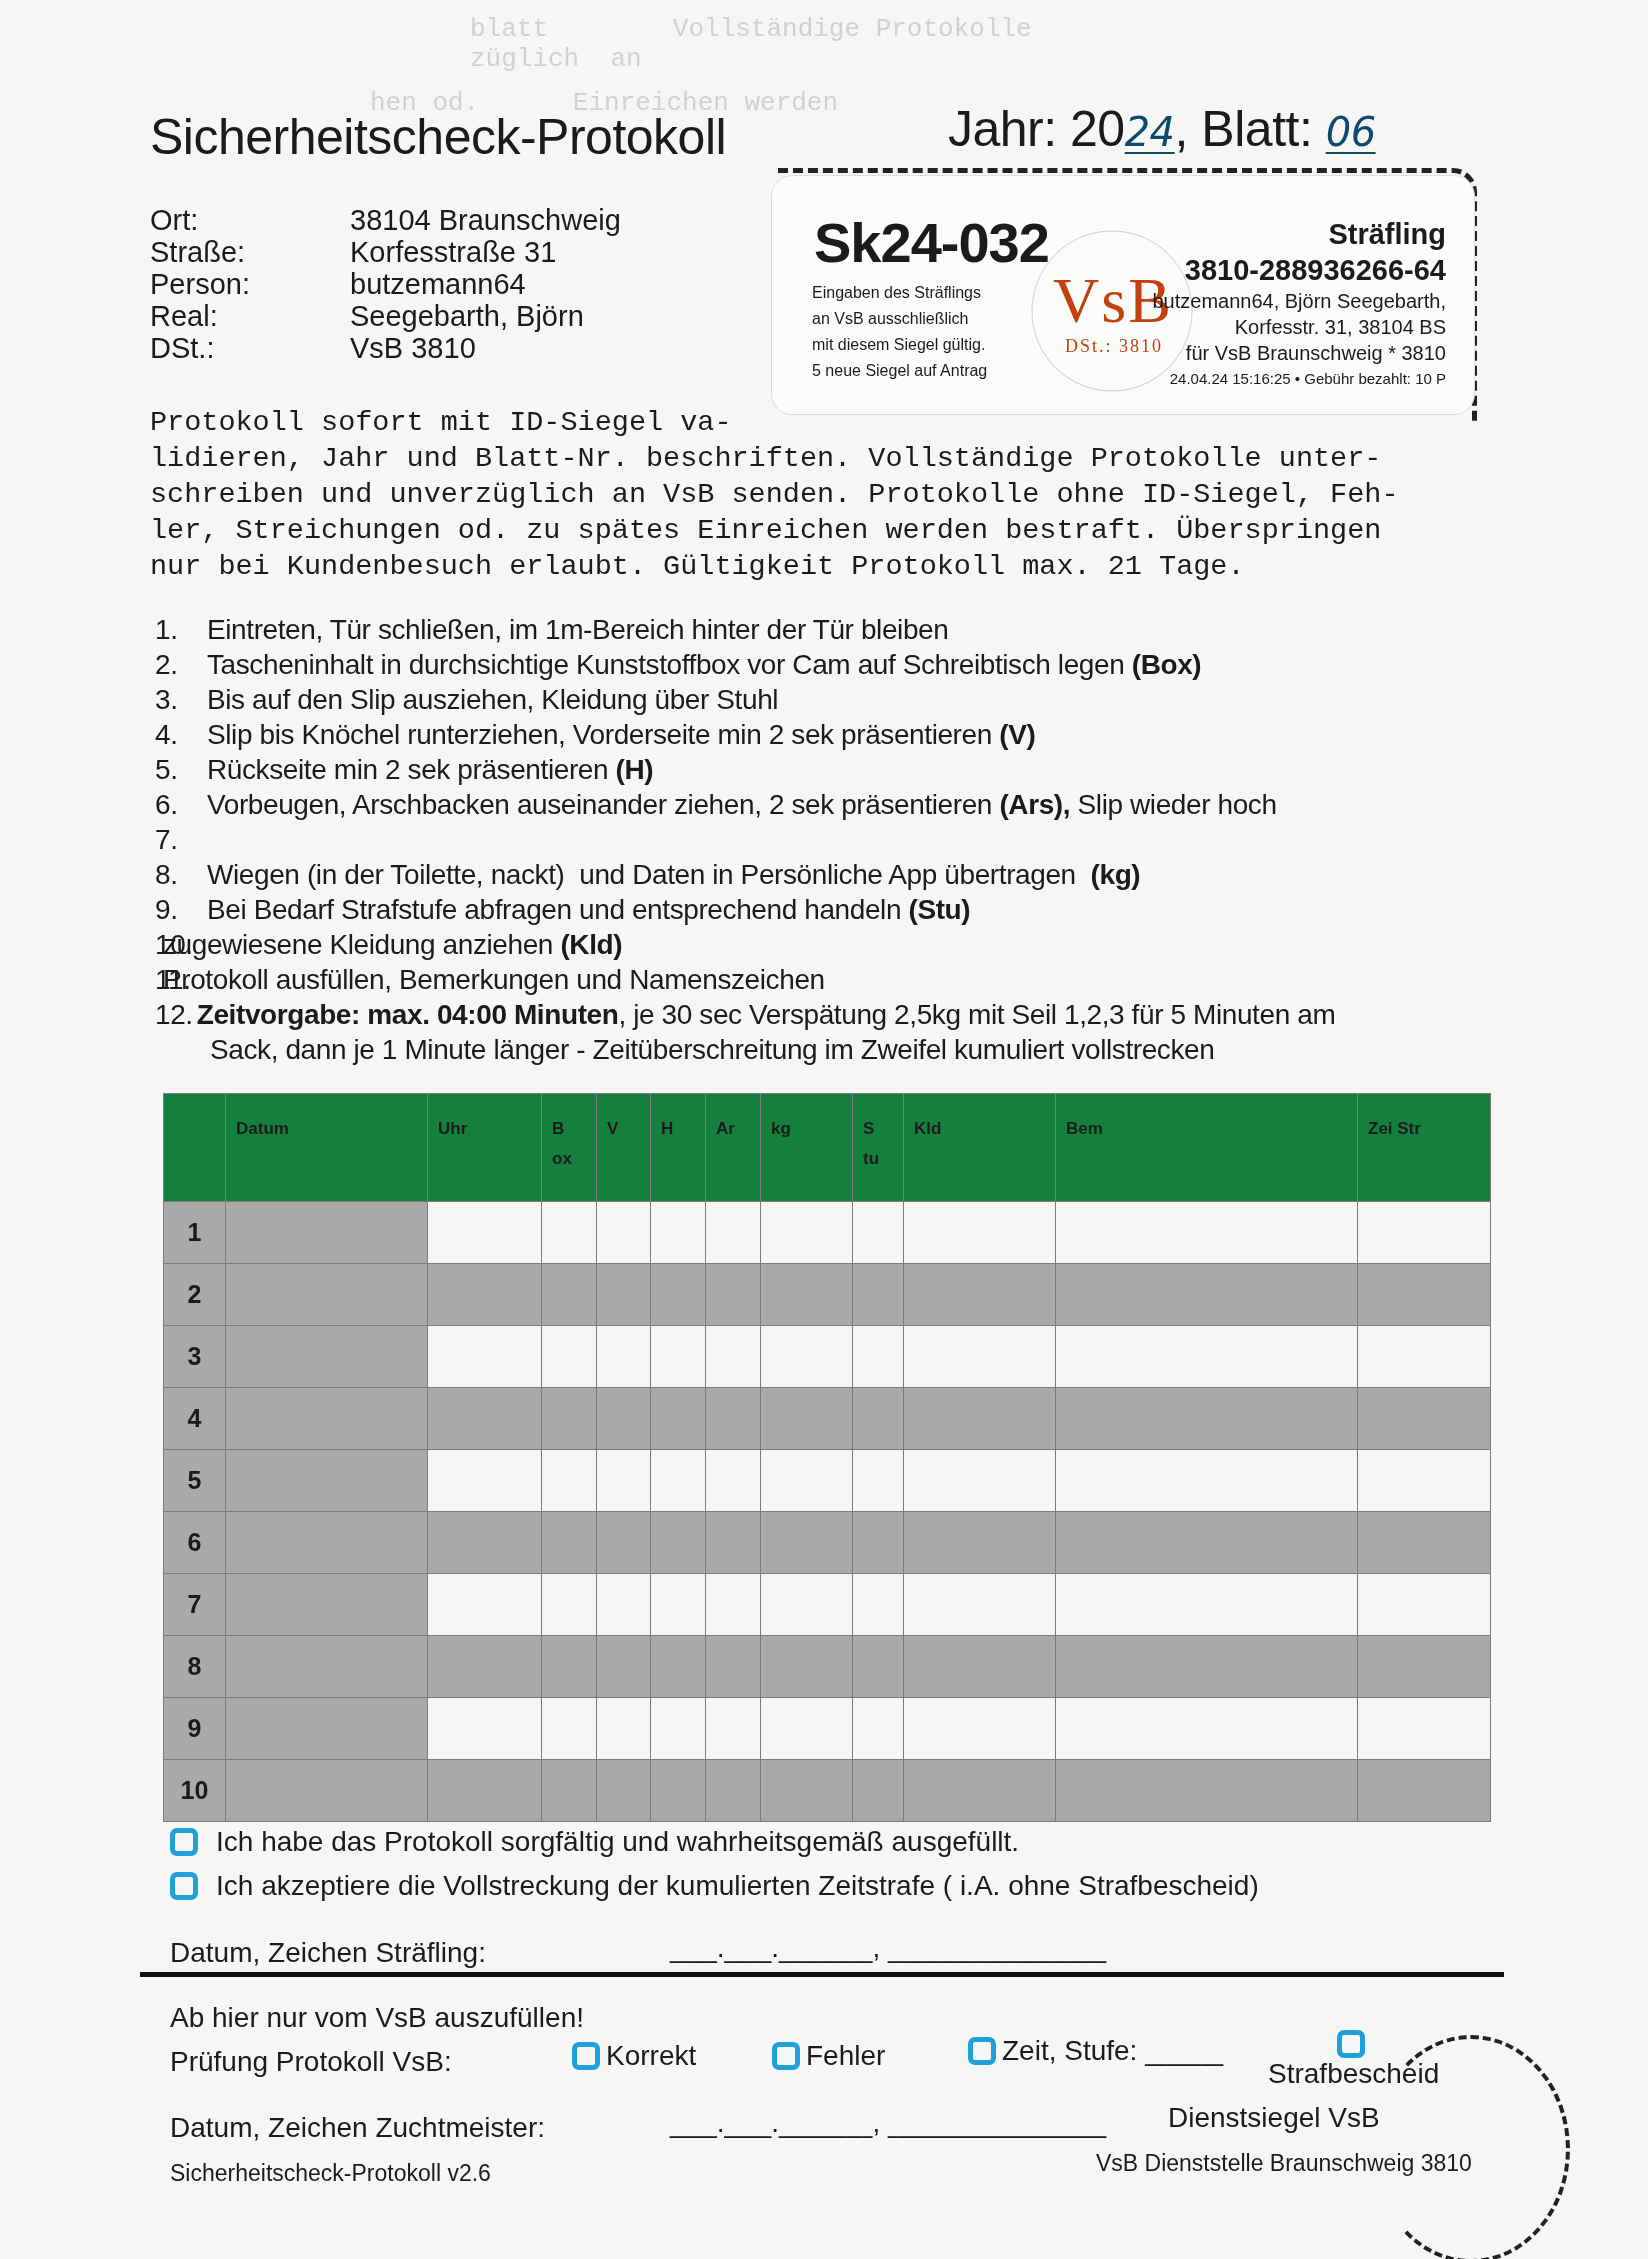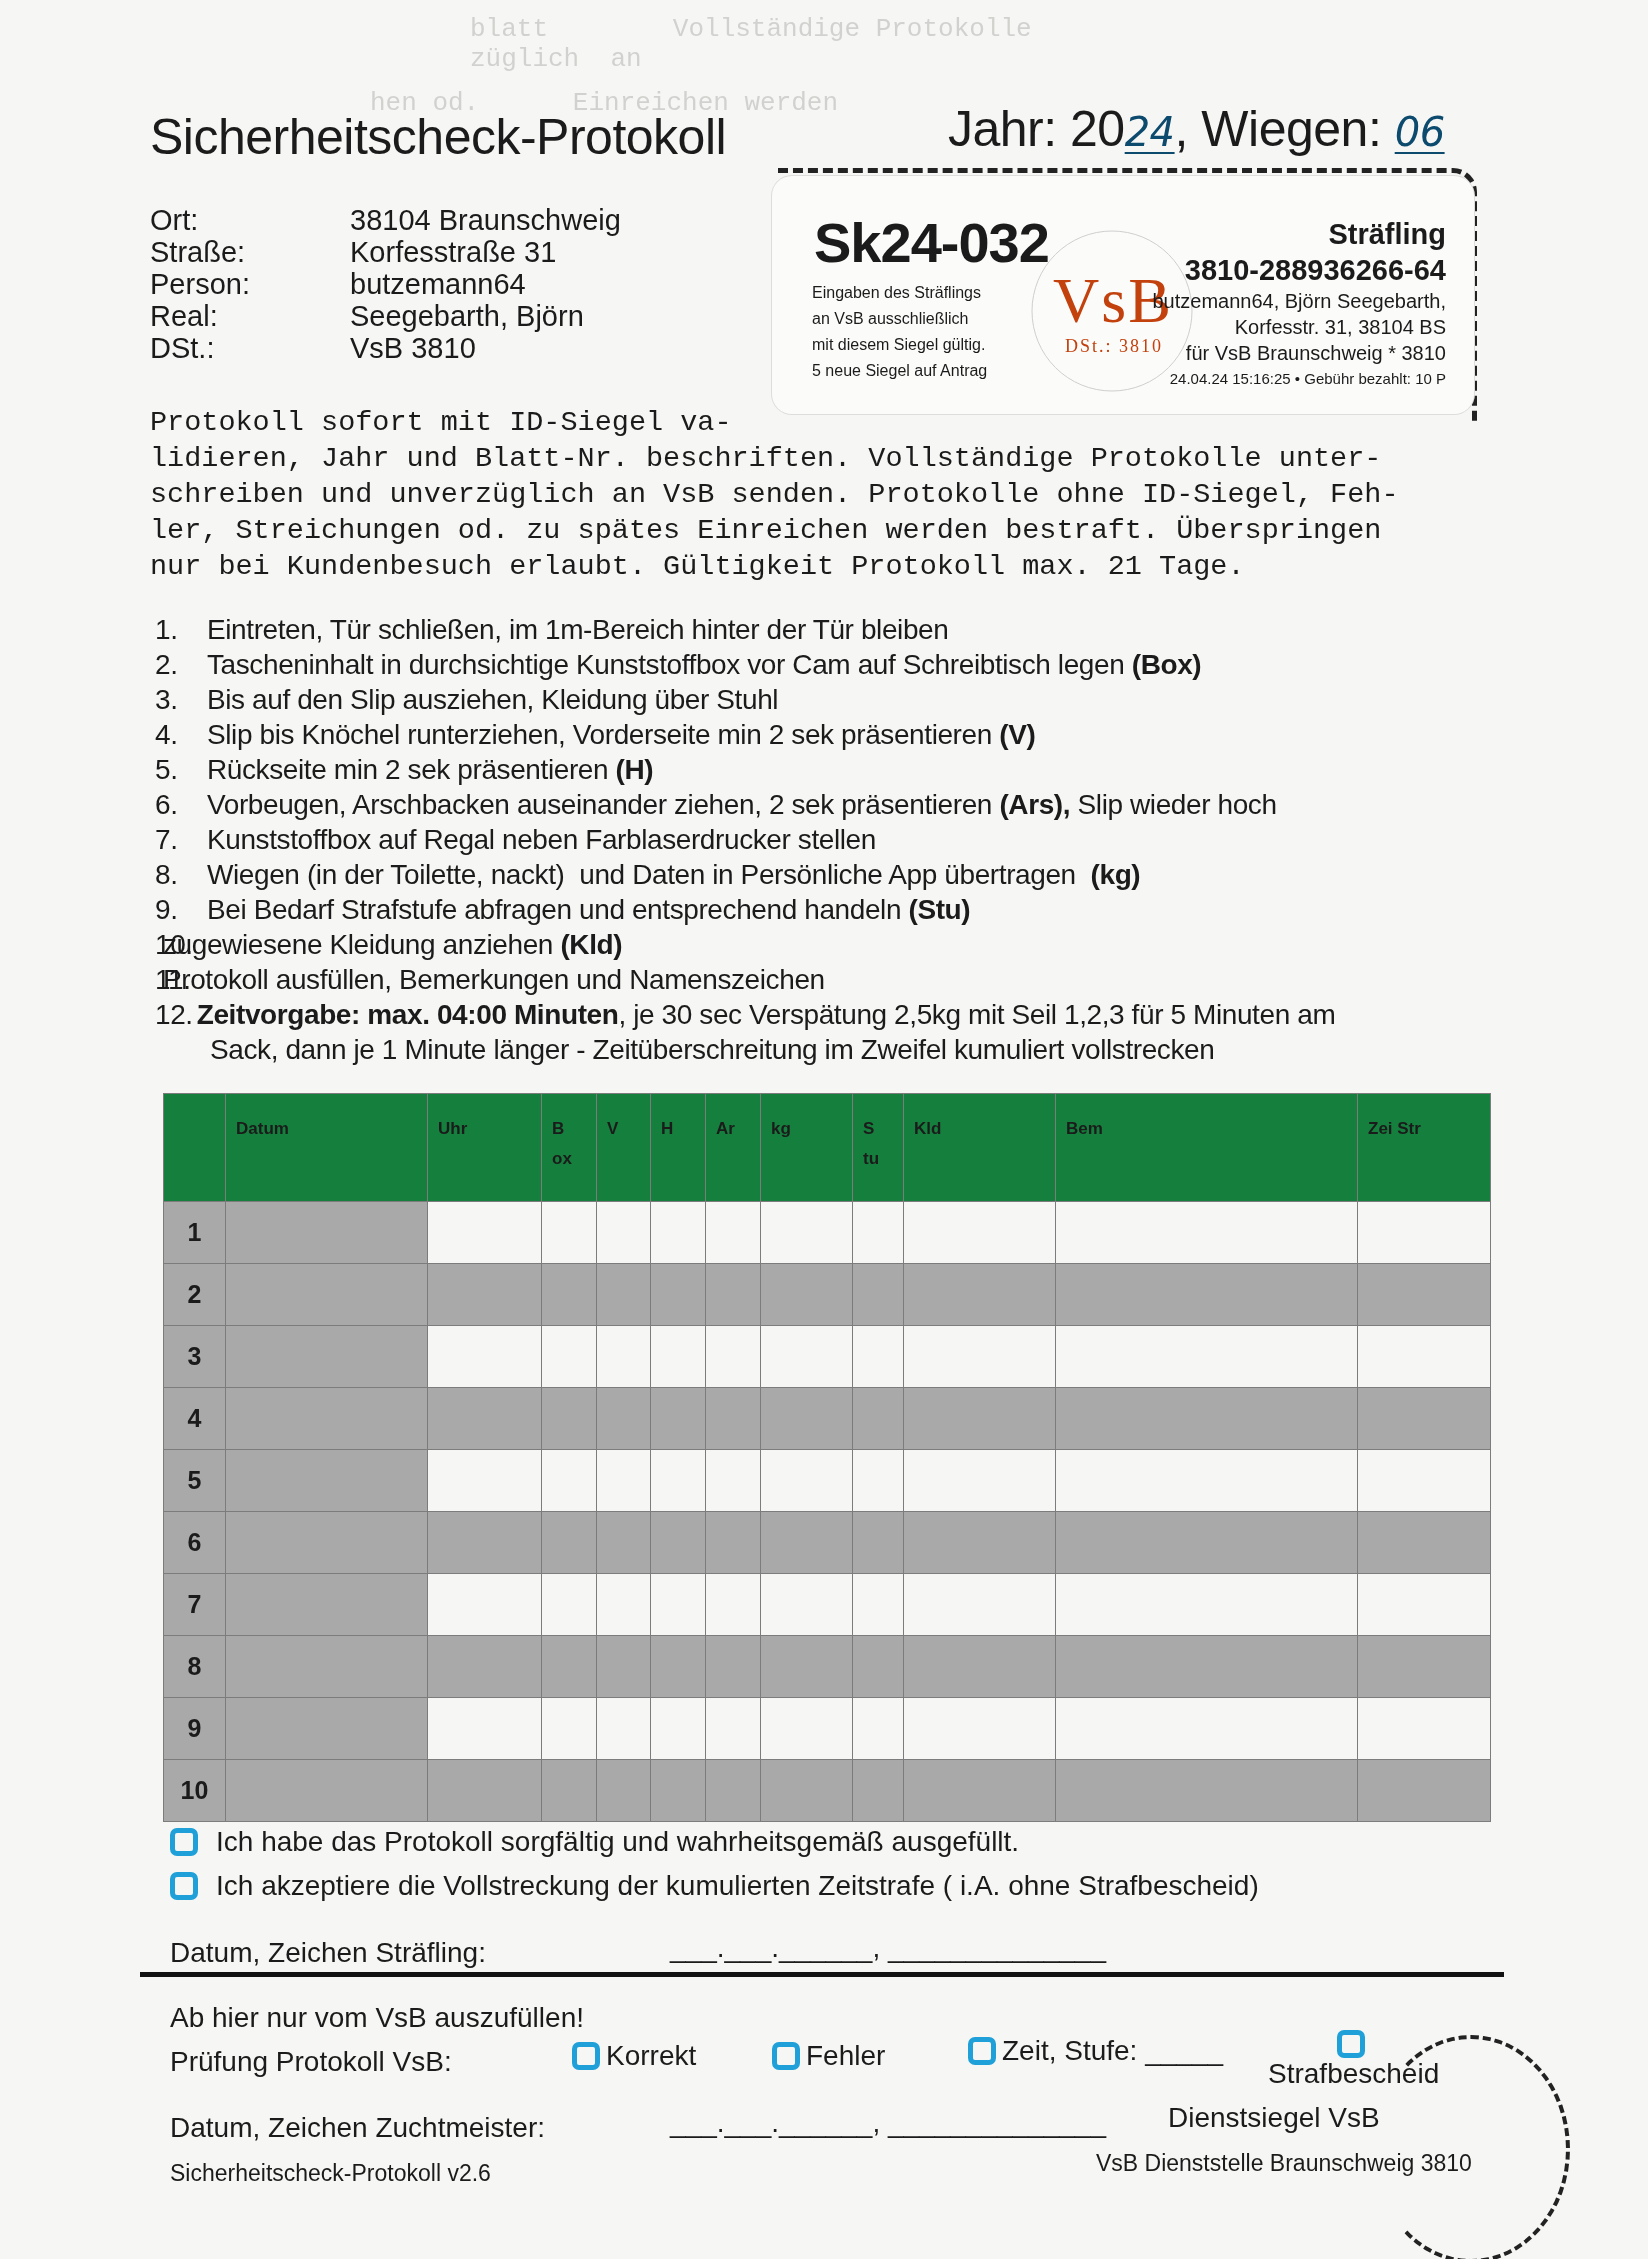--- a/index.html
+++ b/index.html
@@ -72,21 +72,21 @@
 </style>
 </head>
 <body>
 
 <div class="ghost" style="left:470px; top:14px;">blatt        Vollständige Protokolle</div>
 <div class="ghost" style="left:470px; top:44px;">züglich  an   </div>
 <div class="ghost" style="left:370px; top:88px;">hen od.      Einreichen werden</div>
 
 <div class="abs title">Sicherheitscheck-Protokoll</div>
 <div class="abs jahr">
-  <span>Jahr: 20</span><span class="hand">24</span><span>, Wiegen: </span><span class="hand">06</span>
+  <span>Jahr: 20</span><span class="hand">24</span><span>, Blatt: </span><span class="hand">06</span>
 </div>
 
 <div class="abs info">
   <div class="row">
       <span class="lbl">Ort:</span>
       <span>38104 Braunschweig</span>
     </div>
   <div class="row">
       <span class="lbl">Straße:</span>
       <span>Korfesstraße 31</span>
@@ -145,21 +145,20 @@
   <li><span class="n">2.</span><span>Tascheninhalt in durchsichtige Kunststoffbox vor Cam auf Schreibtisch legen </span>&nbsp;<b>(Box)</b></li>
   <li>
       <span class="n">3.</span>
       <span>Bis auf den Slip ausziehen, Kleidung über Stuhl</span>
     </li>
   <li><span class="n">4.</span><span>Slip bis Knöchel runterziehen, Vorderseite min 2 sek präsentieren </span>&nbsp;<b>(V)</b></li>
   <li><span class="n">5.</span><span>Rückseite min 2 sek präsentieren </span>&nbsp;<b>(H)</b></li>
   <li><span class="n">6.</span><span>Vorbeugen, Arschbacken auseinander ziehen, 2 sek präsentieren </span>&nbsp;<b>(Ars),</b><span style="white-space:pre"> Slip wieder hoch</span></li>
   <li>
       <span class="n">7.</span>
-      <span>Kunststoffbox auf Regal neben Farblaserdrucker stellen</span>
     </li>
   <li><span class="n">8.</span><span style="white-space:pre">Wiegen (in der Toilette, nackt)  und Daten in Persönliche App übertragen </span>&nbsp;<b>(kg)</b></li>
   <li><span class="n">9.</span><span>Bei Bedarf Strafstufe abfragen und entsprechend handeln </span>&nbsp;<b>(Stu)</b></li>
   <li><span class="n" style="width:4px">10.</span><span style="width:0"></span><span style="margin-left:4px">zugewiesene Kleidung anziehen </span>&nbsp;<b>(Kld)</b></li>
   <li>
       <span class="n" style="width:4px">11.</span>
       <span style="margin-left:4px">Protokoll ausfüllen, Bemerkungen und Namenszeichen</span>
     </li>
   <li style="display:block"><span>12.</span><b style="margin-left:4px">Zeitvorgabe: max. 04:00 Minuten</b><span>, je 30 sec Verspätung 2,5kg mit Seil 1,2,3 für 5 Minuten am</span><br><span style="margin-left:55px">Sack, dann je 1 Minute länger - Zeitüberschreitung im Zweifel kumuliert vollstrecken</span></li>
 </ol>

